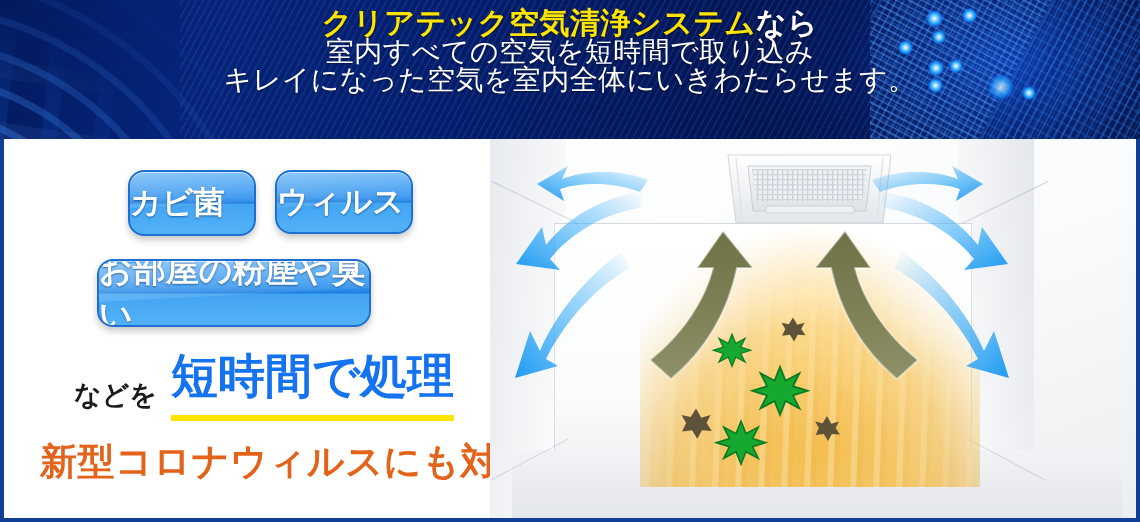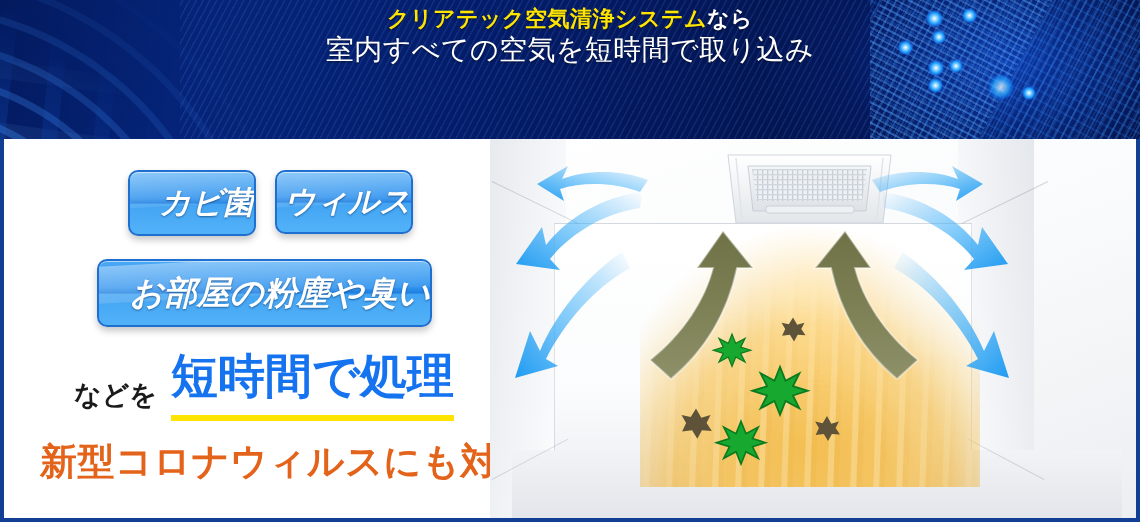--- a/index.html
+++ b/index.html
@@ -77,21 +77,21 @@
       rgba(0,0,0,0) 2.5px, rgba(0,0,0,0) 6px);
   }
   .node { position:absolute; border-radius:50%;
     background:radial-gradient(circle, #ffffff 0%, #8fd4ff 22%, #22a0ff 45%, rgba(10,90,230,.45) 68%, rgba(0,40,160,0) 100%); }
 
   
   .hdr-text {
     position:absolute; left:0; top:8px; width:1140px;
     text-align:center; line-height:1.0;
   }
-  .hl1 { font-size:22px; font-weight:bold; letter-spacing:.5px; margin-bottom:6px;
+  .hl1 { font-size:30px; font-weight:bold; letter-spacing:.5px; 
          text-shadow:0 1px 2px rgba(0,0,0,.55); }
   .hl1 .y { color:#ffe400; }
   .hl1 .w { color:#ffffff; }
   .hl2, .hl3 { font-size:28px; color:#ffffff; letter-spacing:.4px;
          text-shadow:0 1px 2px rgba(0,0,0,.5); }
   .hl2 { }
 
   
   .body {
     position:absolute; left:0; top:139px; width:1140px; height:383px;
@@ -99,40 +99,39 @@
     border-right:4px solid #123f93;
     border-bottom:4px solid #123f93;
     background:
       linear-gradient(100deg, #ffffff 0%, #ffffff 55%, #f3f4f6 78%, #e8eaee 100%);
     overflow:hidden;
   }
 
   
   .pill {
     position:absolute;
-    display:flex; align-items:center; justify-content:flex-end;
-    border-radius:10px;
+    display:flex; align-items:center; justify-content:flex-start;
+    border-radius:16px;
     border:2px solid #1f6fd0;
     background:linear-gradient(180deg, #4aa8f5 0%, #2f92ee 42%, #1f7fe0 50%, #43a4f3 52%, #52b2f8 100%);
     box-shadow: 0 4px 7px rgba(0,0,0,.22), inset 0 1px 0 rgba(255,255,255,.55);
     color:#ffffff; font-weight:bold;
     text-shadow:0 1px 2px rgba(0,40,90,.55);
     overflow:hidden;
-    font-style:italic;
   }
   .pill::after {
     content:""; position:absolute; left:-10%; top:-5%; width:120%; height:58%;
     background:linear-gradient(178deg, rgba(255,255,255,.38), rgba(255,255,255,.06));
     transform:rotate(-3deg); pointer-events:none;
   }
   .pill span { position:relative; z-index:2; }
 
   #pill-mold  { left:124px; top:31px;  width:128px; height:66px; font-size:31px; }
   #pill-virus { left:271px; top:31px;  width:138px; height:64px; font-size:31px; }
-  #pill-dust  { left:93px;  top:120px; width:335px; height:68px; font-size:33px; }
+  #pill-dust  { left:93px;  top:120px; width:274px; height:68px; font-size:33px; }
 
   
   .line-process {
     position:absolute; left:70px; top:213px;
     display:flex; align-items:flex-end; gap:14px;
   }
   .lp-small { font-size:27px; font-weight:bold; color:#1a1a1a;
               font-family:"Liberation Serif","DejaVu Serif",serif; padding-bottom:8px; }
   .lp-big {
     font-size:47px; font-weight:bold; color:#1673f0;
@@ -218,20 +217,21 @@
       <span class="node" style="left:58px;top:78px;width:15px;height:15px;"></span>
       <span class="node" style="left:152px;top:86px;width:14px;height:14px;"></span>
       <span class="node" style="left:118px;top:74px;width:26px;height:26px;opacity:.75;"></span>
     </div>
 
     <div class="hdr-text">
       <div class="hl1">
         <span class="y">クリアテック空気清浄システム</span><span class="w">なら</span>
       </div>
       <div class="hl2">室内すべての空気を短時間で取り込み</div>
+      <div class="hl3">キレイになった空気を室内全体にいきわたらせます。</div>
     </div>
   </div>
 
   <div class="body">
 
     <div class="pill" id="pill-mold">
       <span>カビ菌</span>
     </div>
     <div class="pill" id="pill-virus">
       <span>ウィルス</span>

